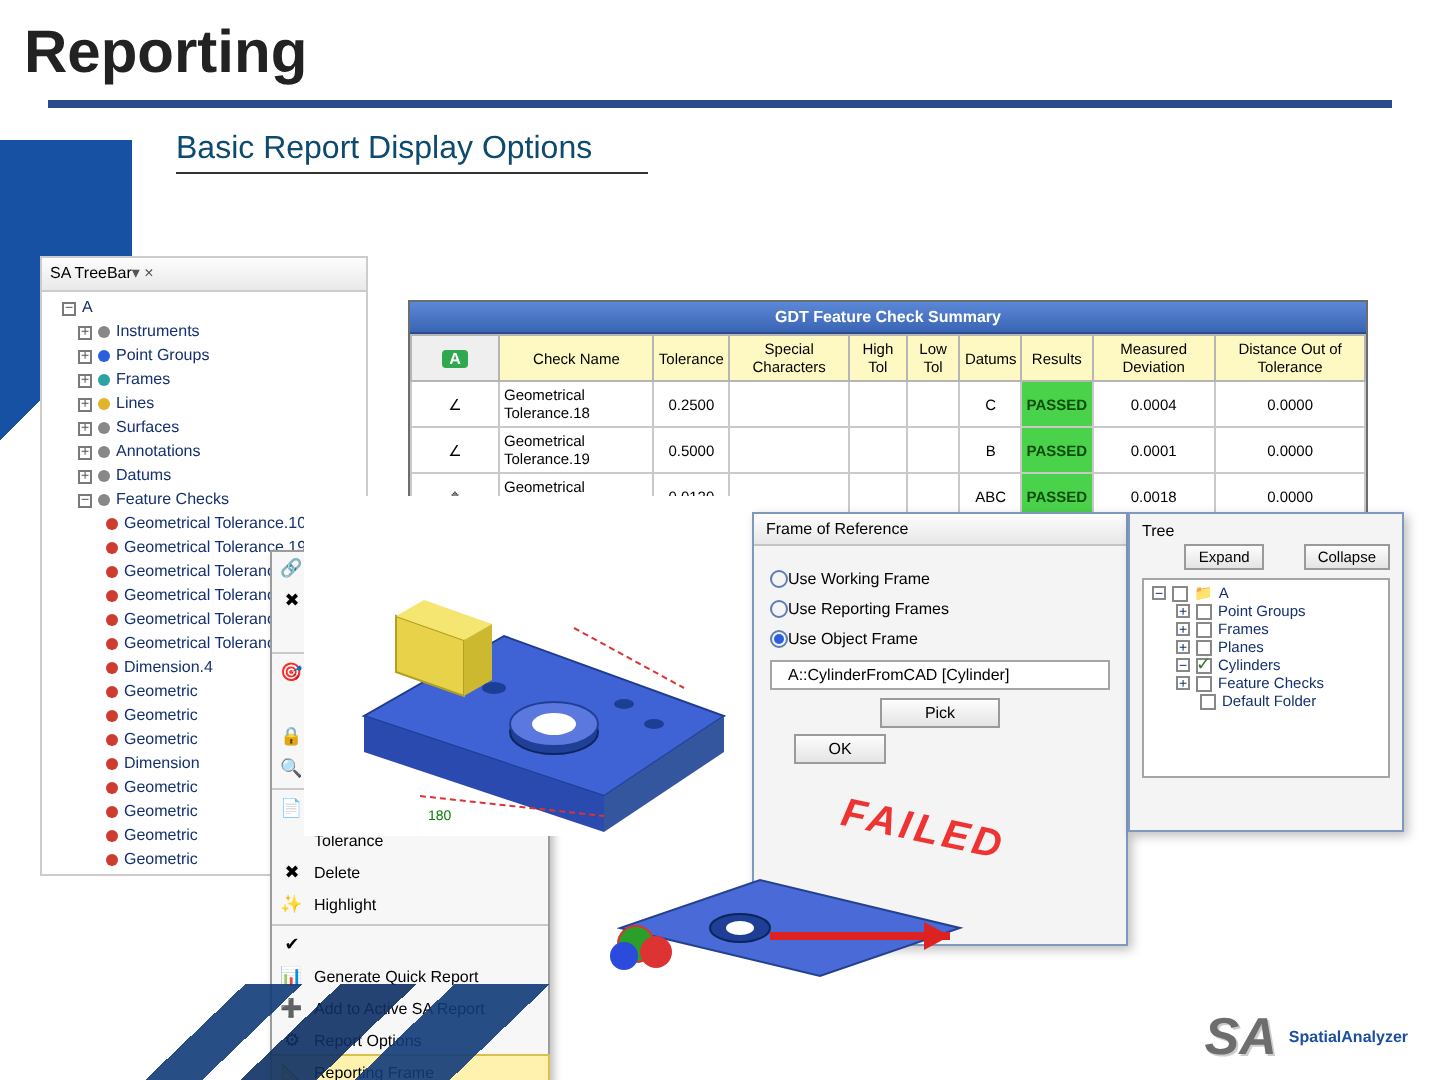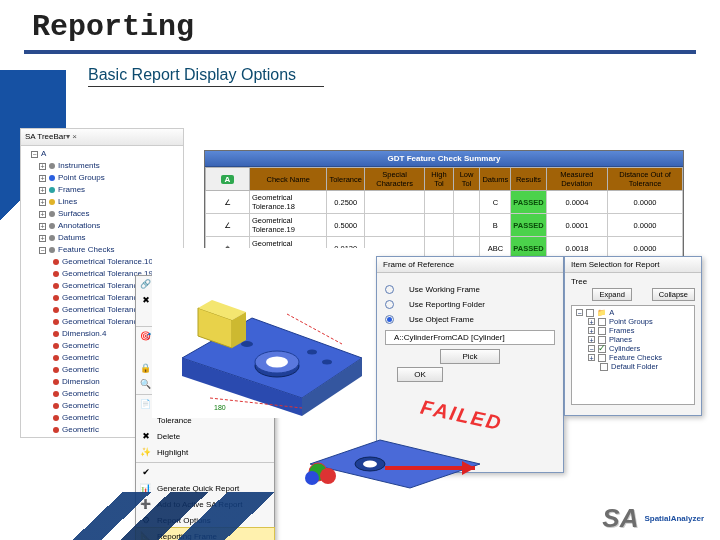--- a/index.html
+++ b/index.html
@@ -1,17 +1,17 @@
 <!DOCTYPE html>
 <html><head>
 <meta charset="utf-8">
 <style>
   * { box-sizing: border-box; }
   body { margin: 0; font-family: Arial, sans-serif; background: #fff; width: 720px; height: 540px; position: relative; overflow: hidden; }
-  .title-bar { padding: 10px 32px 0; font-family: Liberation Mono, monospace; }
+  .title-bar { padding: 10px 12px 0; }
   .title-bar h1 { margin: 0; font-size: 30px; font-weight: bold; color: #222; }
   .title-underline { margin: 6px 24px 0; height: 4px; background:#2a4b8d; }
   .subtitle { margin: 12px 0 0 88px; font-size: 16px; color: #0c4a6e; border-bottom: 1px solid #333; display:inline-block; padding-bottom:2px; padding-right: 28px;}
   .stage { position:absolute; left:20px; right:20px; top:128px; bottom:20px; }
 
   
   .tree-panel { position:absolute; left:0; top:0; width:164px; height:310px; background:#fff; border:1px solid #ccc; font-size:8px; line-height:12px; overflow:hidden; }
   .tree-header { background:linear-gradient(#fdfdfd,#e9e9e9); border-bottom:1px solid #ccc; padding:2px 4px; font-size:8px; display:flex; justify-content:flex-start; }
   .tree-header .x { color:#555; }
   .tree { padding:2px 2px 2px 10px; }
@@ -30,40 +30,40 @@
   .ctx .mi { display:flex; align-items:center; gap:5px; padding:2px 6px 2px 4px; }
   .ctx .mi.sep { border-top:1px solid #c8c8c8; margin-top:2px; padding-top:3px;}
   .ctx .mi .ic { width:12px; height:12px; display:inline-flex; align-items:center; justify-content:center; font-size:9px; }
   .ctx .mi.hi { background:#fff1ae; outline:1px solid #d9c24b; }
   .ctx .mi .arrow { margin-left:auto; font-size:7px; color:#555;}
 
   
   .summary { position:absolute; left:184px; top:22px; width:480px; border:1px solid #6d6d6d; font-size:8px; }
   .summary .th { background:linear-gradient(#5b88d6,#3a64b4); color:#fff; text-align:center; padding:3px 0; font-weight:bold; border-bottom:1px solid #2b4d8e; }
   .summary table { width:100%; border-collapse:collapse; }
-  .summary th { background:#a16207; border:1px solid #b5b5b5; padding:2px 2px; font-weight:normal; text-align:center; font-size:7.5px; }
+  .summary th { background:#fef9c3; border:1px solid #b5b5b5; padding:2px 2px; font-weight:normal; text-align:center; font-size:7.5px; }
   .summary td { border:1px solid #c9c9c9; padding:2px 2px; text-align:center; font-size:7.5px; }
   .summary .sym { font-family: "Segoe UI Symbol", sans-serif; }
   .summary .pass { background:#4bd24b; font-weight:bold; color:#0a4b0a; }
   .summary .corner { background:#efefef; width:44px; }
   .summary .corner span{ display:inline-block; background:#2fa84f; color:#fff; border-radius:2px; padding:0 4px; font-weight:bold; font-size:8px;}
 
   
   .cad { position:absolute; left:132px; top:120px; width:230px; height:170px; background:#fff; }
   .cad svg { width:100%; height:100%; }
 
   
   .cad2 { position:absolute; left:280px; top:290px; width:210px; height:80px; }
   .cad2 svg{width:100%;height:100%;}
 
   
   .dlg { position:absolute; left:356px; top:128px; width:188px; height:217px; background:#f4f4f4; border:1px solid #7f98bd; font-size:8px; box-shadow:2px 2px 5px rgba(0,0,0,0.25);}
   .dlg .hdr { background:linear-gradient(#fdfdfd,#e7e7e7); border-bottom:1px solid #c3c3c3; padding:3px 6px; font-size:8px;}
   .dlg .body { padding:6px 8px; }
-  .dlg .opt { display:flex; align-items:flex-start; gap:15px; margin:6px 0; }
+  .dlg .opt { display:flex; align-items:flex-start; gap:0; margin:6px 0; }
   .dlg .opt .radio { width:9px; height:9px; border:1px solid #5e7db5; border-radius:50%; display:inline-flex; align-items:center; justify-content:center;}
   .dlg .opt .radio.sel::after{content:"";width:5px;height:5px;border-radius:50%;background:#2a5fe0;}
   .dlg .field { background:#fff; border:1px solid #a5a5a5; padding:2px 8px; margin:4px 0; font-size:8px;}
   .dlg .btn { background:linear-gradient(#fdfdfd,#e4e4e4); border:1px solid #9a9a9a; padding:2px 0; text-align:center; margin:3px 12px; font-size:8px;}
   .dlg .btn.wide{width:100%;}
   .dlg .ok { width:46px; }
 
   
   .dlg2 { position:absolute; left:544px; top:128px; width:138px; height:160px; background:#f4f4f4; border:1px solid #7f98bd; font-size:8px; box-shadow:2px 2px 5px rgba(0,0,0,0.25);}
   .dlg2 .hdr { background:linear-gradient(#fdfdfd,#e7e7e7); border-bottom:1px solid #c3c3c3; padding:3px 6px; font-size:8px;}
@@ -377,34 +377,33 @@
 
   <div class="dlg">
     <div class="hdr">Frame of Reference</div>
     <div class="body">
       <div class="opt">
           <span class="radio"></span>
           <span>Use Working Frame</span>
         </div>
       <div class="opt">
           <span class="radio"></span>
-          <span>Use Reporting Folder</span>
+          <span>Use Reporting Frames</span>
         </div>
       <div class="opt">
           <span class="radio sel"></span>
           <span>Use Object Frame</span>
         </div>
       <div class="field">A::CylinderFromCAD [Cylinder]</div>
       <div class="btn" style="width:60px;margin-left:auto;margin-right:auto">Pick</div>
       <div class="btn ok">OK</div>
     </div>
   </div>
 
   <div class="dlg2">
-    <div class="hdr">Item Selection for Report</div>
     <div class="body">
       <div class="lbl">Tree</div>
       <div class="btnrow">
         <div class="btn">Expand</div>
         <div class="btn">Collapse</div>
       </div>
       <div class="treebox">
         <div class="trow" style="--i:0px"><span class="pm">−</span><span class="cb"></span>📁 <span>A</span></div>
         <div class="trow" style="--i:12px">
             <span class="pm">+</span>

